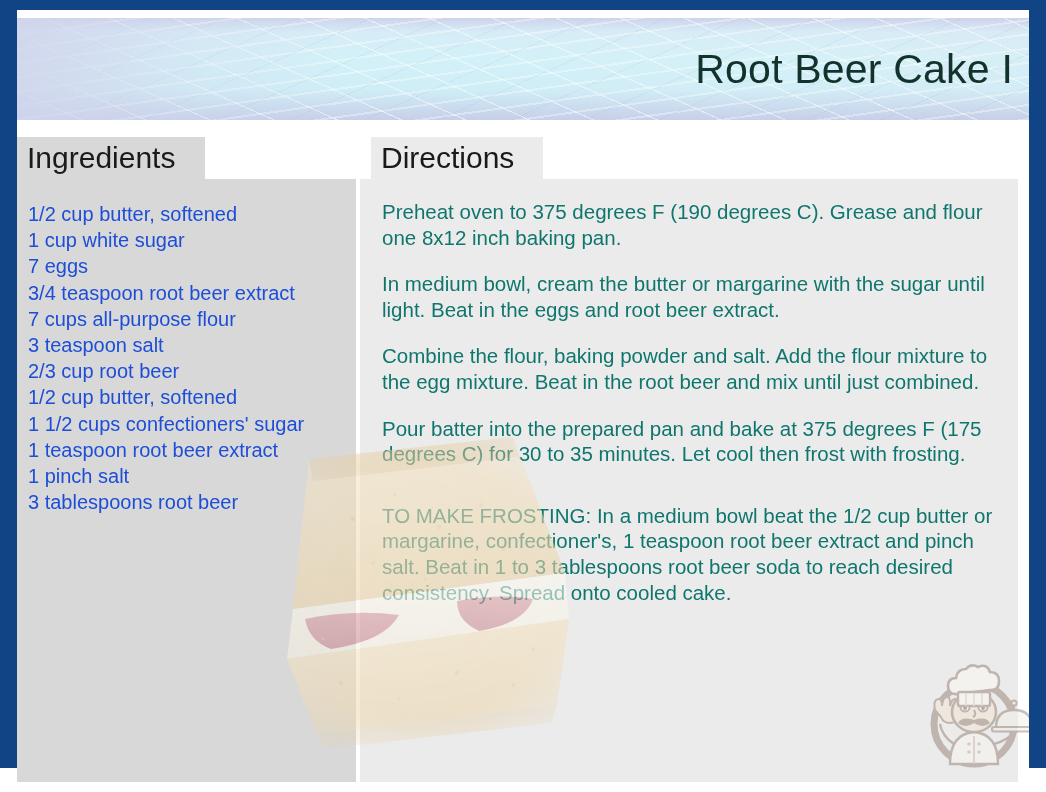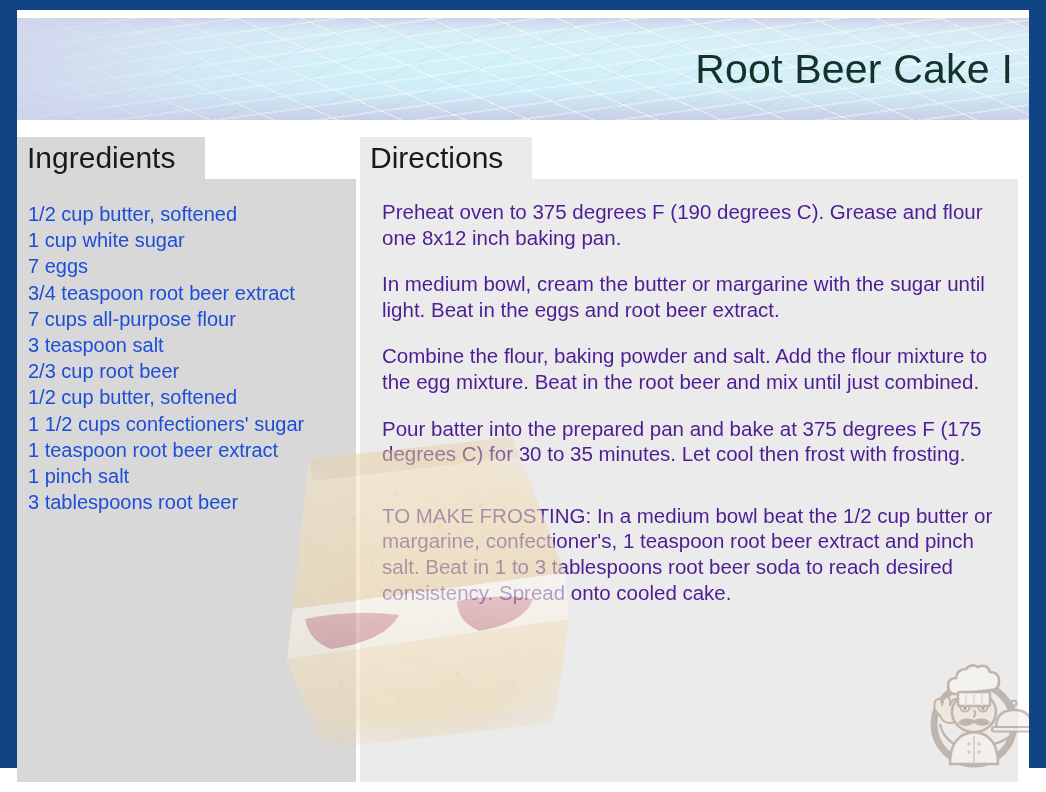--- a/index.html
+++ b/index.html
@@ -108,21 +108,21 @@
     box-sizing: border-box;
     white-space: nowrap;
   }
   #tab-ingredients {
     left: 0px;
     top: 127px;
     width: 188px;
     background: #d8d8d8;
   }
   #tab-directions {
-    left: 343px;
+    left: 354px;
     top: 127px;
     width: 172px;
     background: #ebebeb;
   }
 
   
   #ingredients-panel {
     position: absolute;
     left: 0px;
     top: 169px;
@@ -162,21 +162,21 @@
   #directions-body {
     position: absolute;
     left: 22px;
     top: 20px;
     width: 625px;
   }
   #directions-body p {
     margin: 0 0 21px 0;
     font-size: 20.5px;
     line-height: 25.6px;
-    color: #4c1d95;
+    color: #0f766e;
   }
   #directions-body p:last-child { margin-bottom: 0; margin-top: 36px; }
 
   
   #cake-watermark {
     position: absolute;
     left: 196px;
     top: 413px;
     width: 400px;
     height: 332px;

